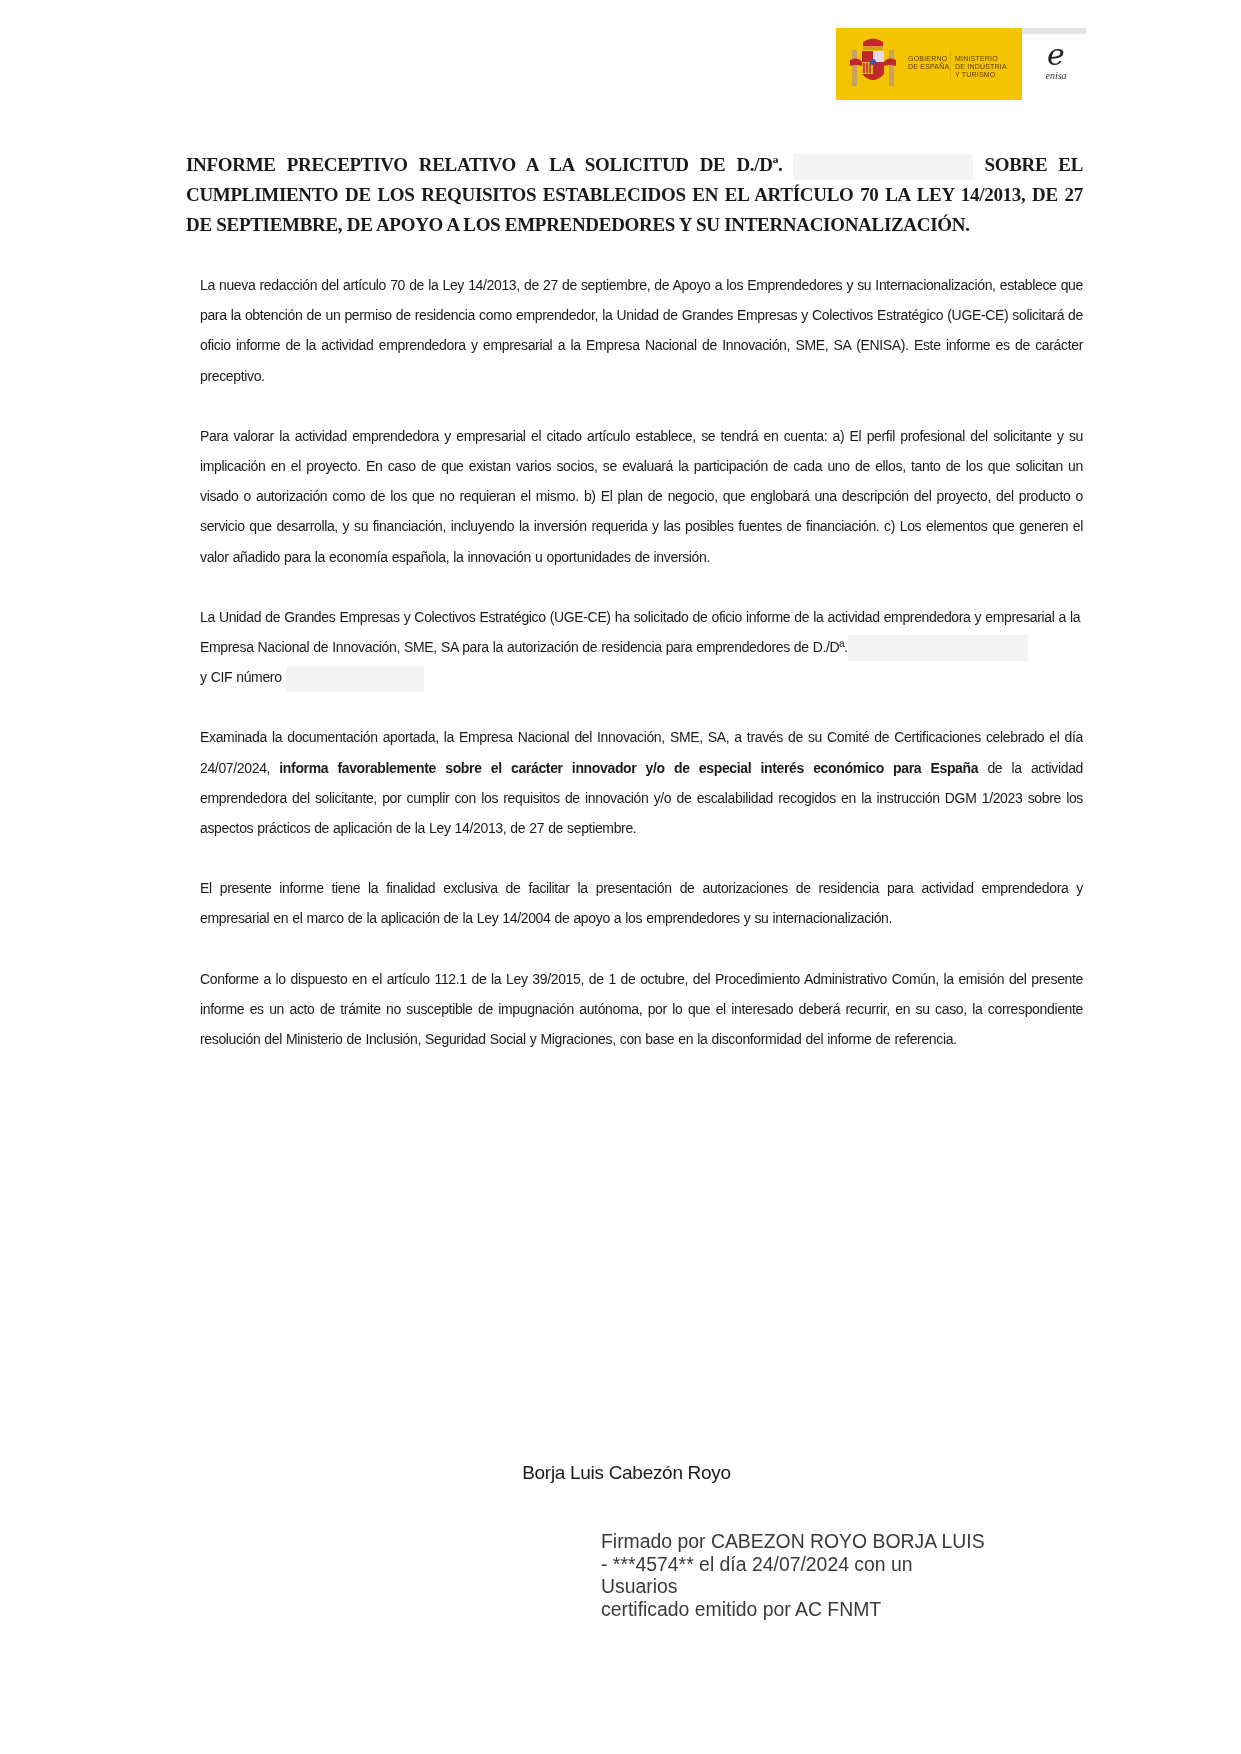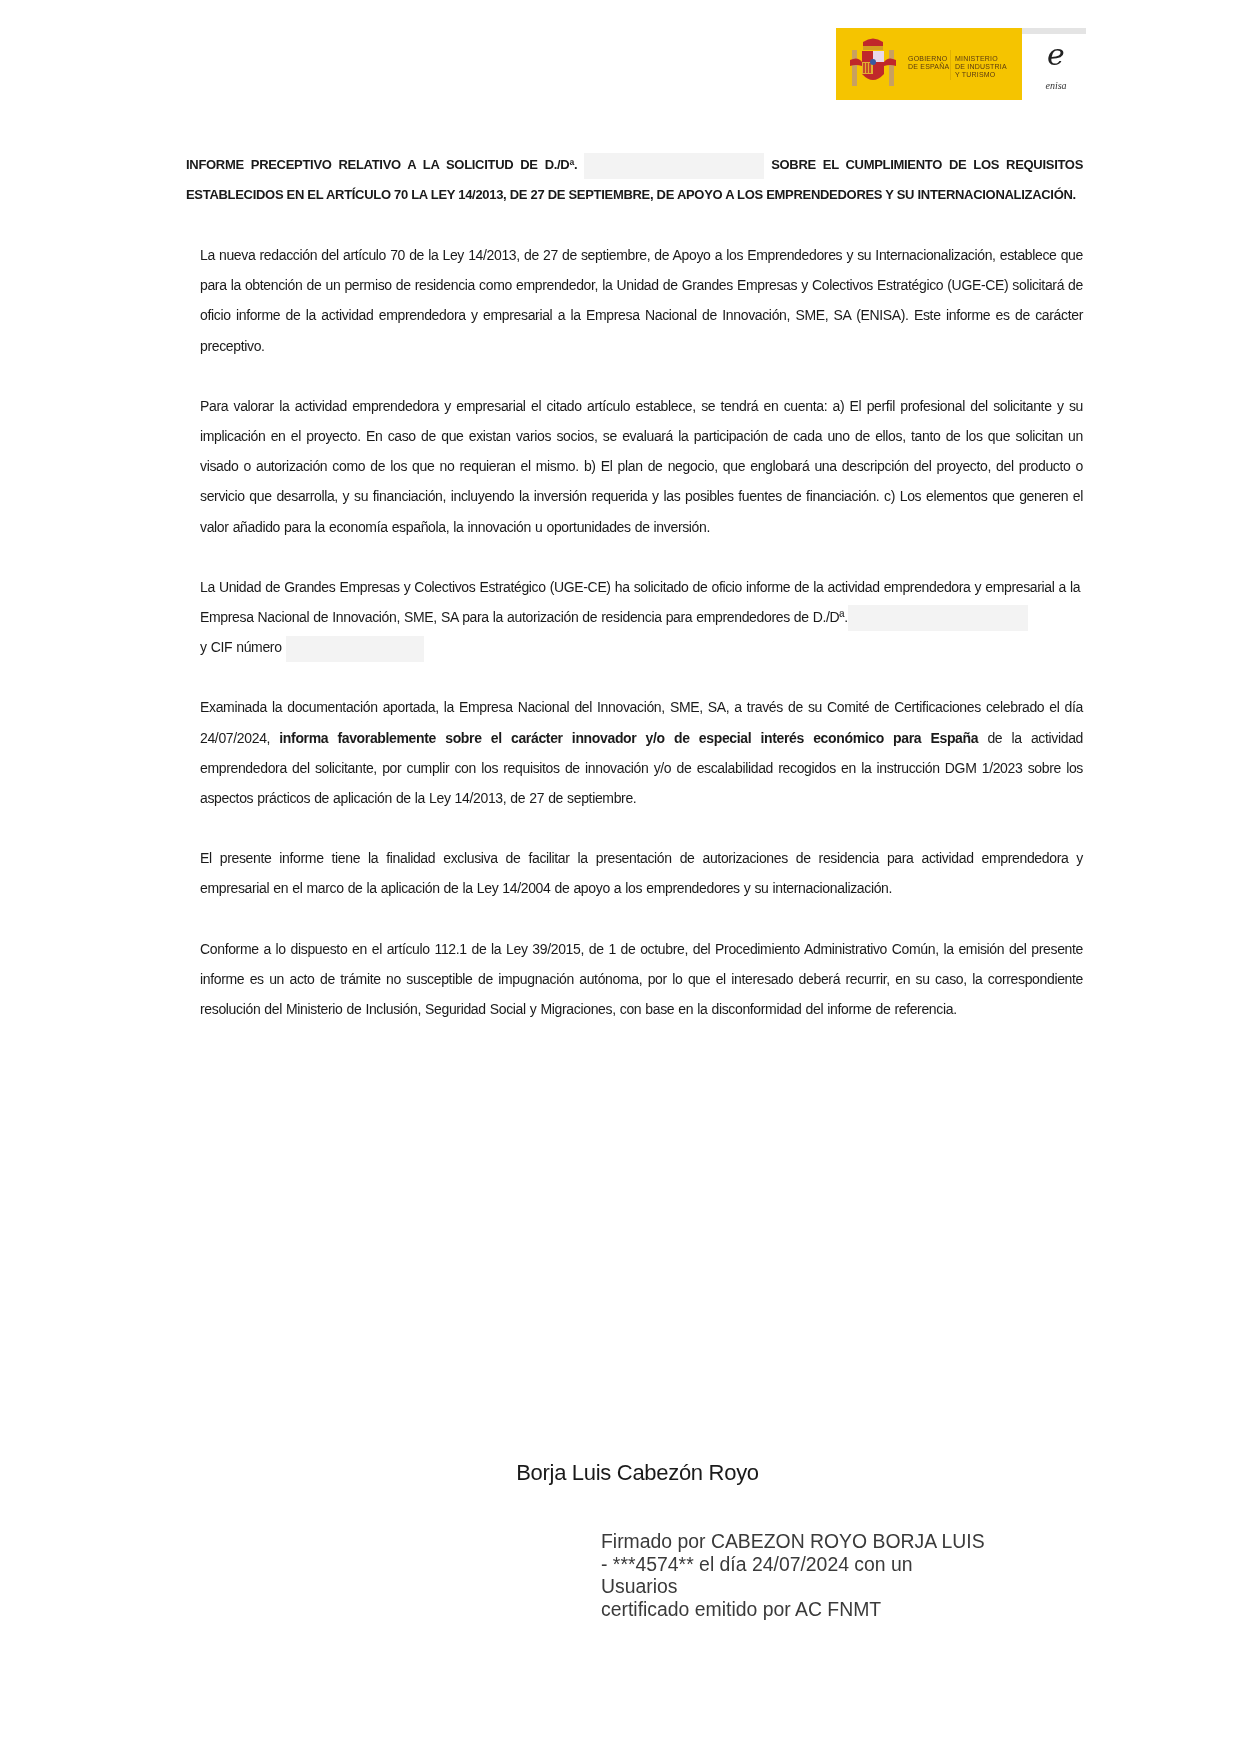--- a/index.html
+++ b/index.html
@@ -8,32 +8,32 @@
 
   .header-logo { position: absolute; left: 836px; top: 28px; width: 250px; height: 72px; }
   .logo-gov { position: absolute; left: 0; top: 0; width: 186px; height: 72px; background: #f5c400; }
   .logo-gov .crest { position: absolute; left: 12px; top: 8px; width: 50px; height: 56px; }
   .logo-gov .gob-text { position: absolute; left: 72px; top: 27px; font-size: 7px; line-height: 8px; color: #5a3a10; letter-spacing: 0.2px; }
   .logo-gov .min-text { position: absolute; left: 119px; top: 27px; font-size: 7px; line-height: 8px; color: #5a3a10; letter-spacing: 0.2px; }
   .logo-gov .divider { position: absolute; left: 114px; top: 22px; width: 1px; height: 30px; background: #e0b000; }
   .logo-bar { position: absolute; left: 186px; top: 0; width: 64px; height: 6px; background: #e4e4e4; }
   .logo-enisa { position: absolute; left: 195px; top: 12px; width: 50px; height: 55px; text-align: center; }
   .logo-enisa .e-glyph { font-family: "DejaVu Serif", serif; font-style: italic; font-size: 30px; line-height: 30px; color: #222; display: block; }
-  .logo-enisa .e-word { font-family: "Liberation Serif", serif; font-style: italic; font-size: 10px; color: #333; display: block; margin-top: 10px; }
+  .logo-enisa .e-word { font-family: "Liberation Serif", serif; font-style: italic; font-size: 10px; color: #333; display: block; margin-top: 0; }
 
   .content { position: absolute; left: 186px; top: 150px; width: 897px; }
-  .title { font-weight: bold; font-size: 13px; line-height: 30px; text-align: justify; margin: 0; letter-spacing: -0.3px; }
+  .title { font-weight: bold; font-size: 19px; line-height: 30px; text-align: justify; margin: 0; letter-spacing: -0.3px; font-family: Liberation Serif, serif; }
   p.para { font-size: 14px; line-height: 30.2px; text-align: justify; margin: 30px 0 0 14px; letter-spacing: -0.35px; word-spacing: 0.5px; }
   .redact { display: inline-block; background: #f3f3f3; vertical-align: middle; height: 26px; }
   .r1 { width: 180px; }
   .r2 { width: 180px; }
   .r3 { width: 138px; }
   b { font-weight: bold; }
 
-  .signature { position: absolute; left: 189px; top: 1458px; width: 897px; text-align: center; font-size: 22px; line-height: 30px; letter-spacing: -0.3px; }
+  .signature { position: absolute; left: 178px; top: 1458px; width: 897px; text-align: center; font-size: 19px; line-height: 30px; letter-spacing: -0.3px; }
   .digital-sig { position: absolute; left: 601px; top: 1530px; font-family: Liberation Sans, sans-serif; font-size: 19.4px; line-height: 22.5px; color: #3a3a3a; white-space: pre; }
 </style>
 </head>
 <body>
 
 <div class="header-logo">
   <div class="logo-gov">
     <svg class="crest" viewBox="0 0 50 56">
       <rect x="4" y="14" width="5" height="36" fill="#c8a060"></rect>
       <rect x="41" y="14" width="5" height="36" fill="#c8a060"></rect>

